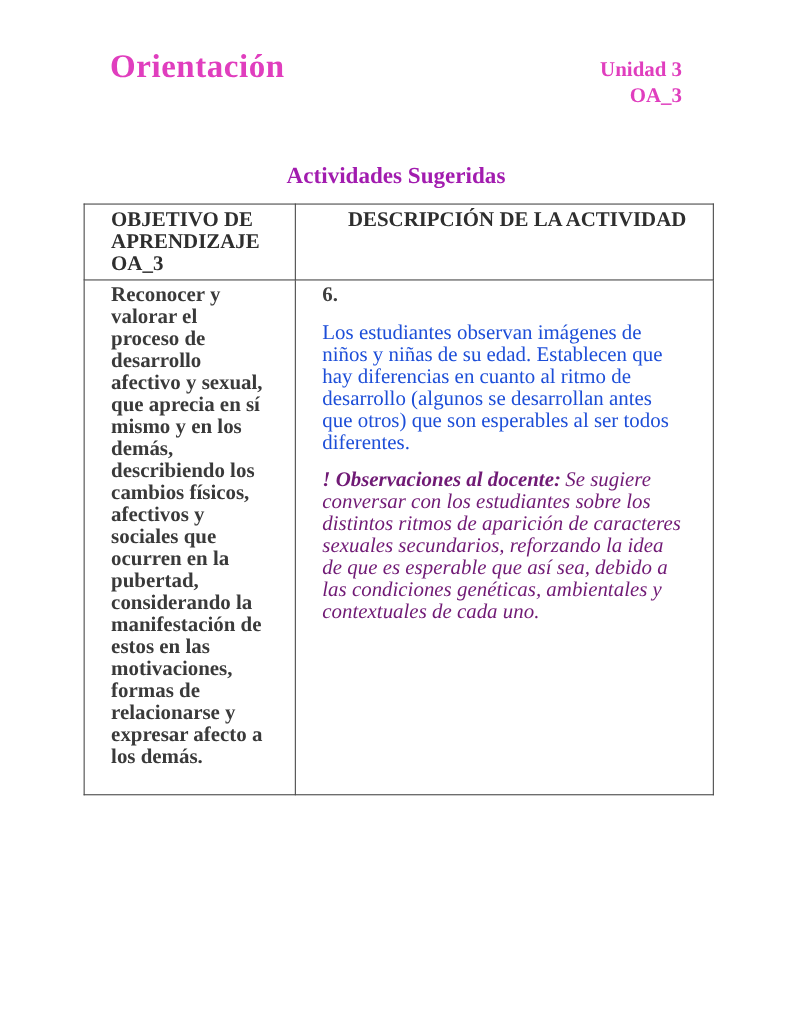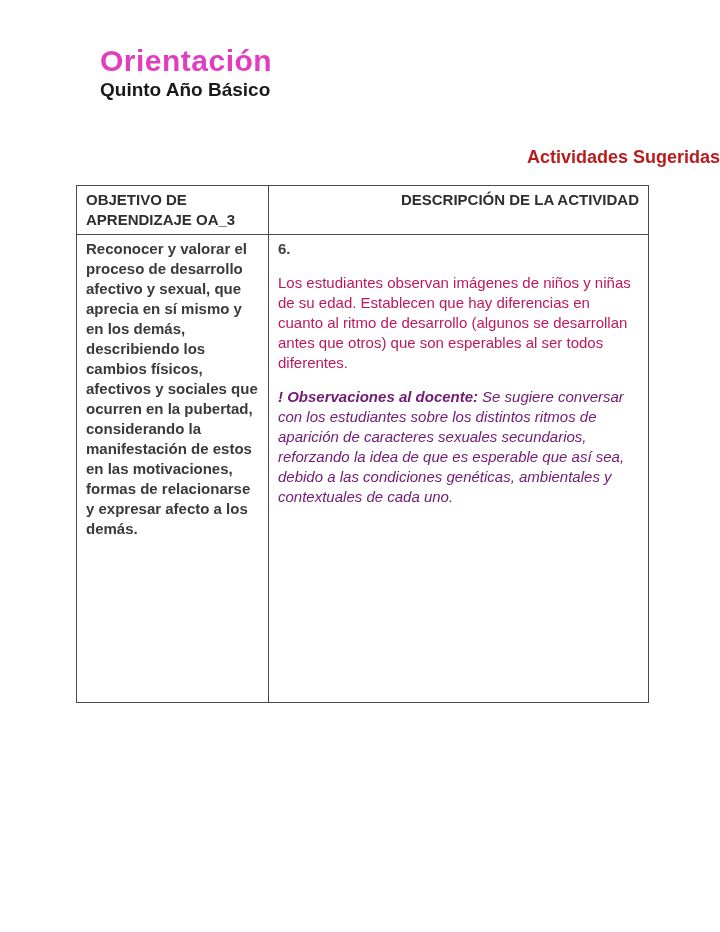--- a/index.html
+++ b/index.html
@@ -2,21 +2,21 @@
 <html><head>
 <meta charset="utf-8">
 <style>
   * { margin: 0; padding: 0; box-sizing: border-box; }
   html, body { background: #ffffff; }
   .page {
     position: relative;
     width: 720px;
     height: 932px;
     background: #ffffff;
-    font-family: Liberation Sans, sans-serif;
+    font-family: Liberation Serif, serif;
     color: #3f3f3f;
     overflow: hidden;
   }
   .doc-header {
     position: absolute;
     top: 44px;
     left: 100px;
     right: 100px;
     display: flex;
     justify-content: space-between;
@@ -42,38 +42,38 @@
     font-weight: bold;
     color: #e03ebe;
     line-height: 24px;
   }
   .unit-label { margin-top: 8px; }
   .page-title {
     position: absolute;
     top: 147px;
     left: 0;
     width: 100%;
-    text-align: right;
-    font-size: 18px;
+    text-align: center;
+    font-size: 21px;
     font-weight: bold;
-    color: #b91c1c;
+    color: #a21caf;
   }
   table.activity-table {
     position: absolute;
     top: 185px;
     left: 76px;
     width: 572px;
     border-collapse: collapse;
     table-layout: fixed;
   }
   .activity-table td {
     border: 1px solid #4a4a4a;
     vertical-align: top;
-    padding: 4px 9px;
-    font-size: 15px;
+    padding: 4px 24px;
+    font-size: 19px;
     line-height: 20px;
   }
   .col-objective { width: 192px; }
   .col-description { width: 380px; }
   .header-row td {
     height: 47px;
     font-weight: bold;
     color: #2e2e2e;
   }
   .header-cell-desc { text-align: right; }
@@ -82,40 +82,43 @@
     font-weight: bold;
     color: #3a3a3a;
     line-height: 20px;
   }
   .activity-number {
     font-weight: bold;
     margin-bottom: 14px;
   }
   .activity-paragraph {
     margin-bottom: 14px;
-    color: #be185d;
+    color: #1d4ed8;
   }
   .teacher-note {
     font-style: italic;
     color: #701a75;
   }
   .note-label {
     font-weight: bold;
     margin-right: 4px;
   }
 </style>
 </head>
 <body>
 
 <div class="page">
 
   <div class="doc-header">
     <div class="header-left">
       <div class="subject-title">Orientación</div>
-      <div class="grade-subtitle">Quinto Año Básico</div>
+    </div>
+    <div class="header-right">
+      <div class="unit-label">Unidad 3</div>
+      <div class="oa-label">OA_3</div>
     </div>
   </div>
 
   <div class="page-title">Actividades Sugeridas</div>
 
   <table class="activity-table">
     <colgroup>
       <col class="col-objective">
       <col class="col-description">
     </colgroup>

